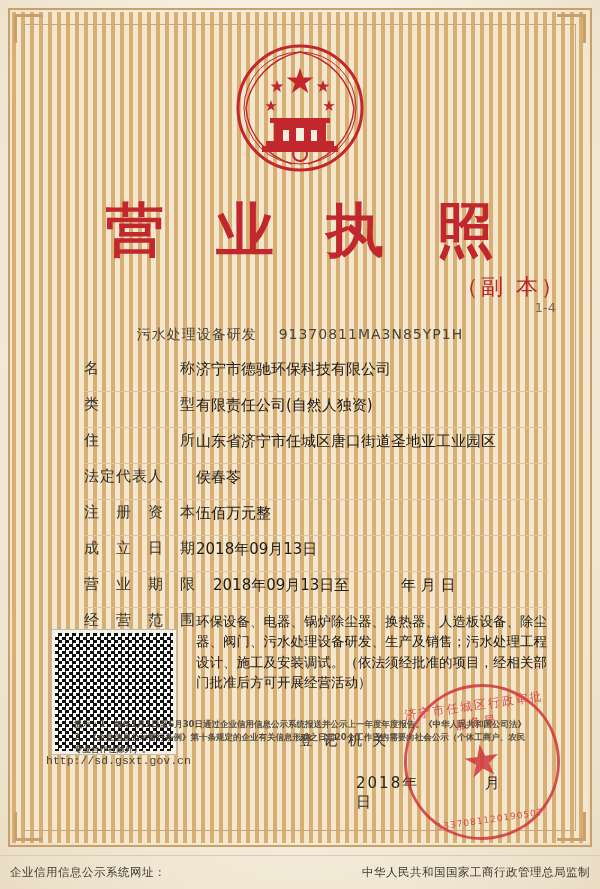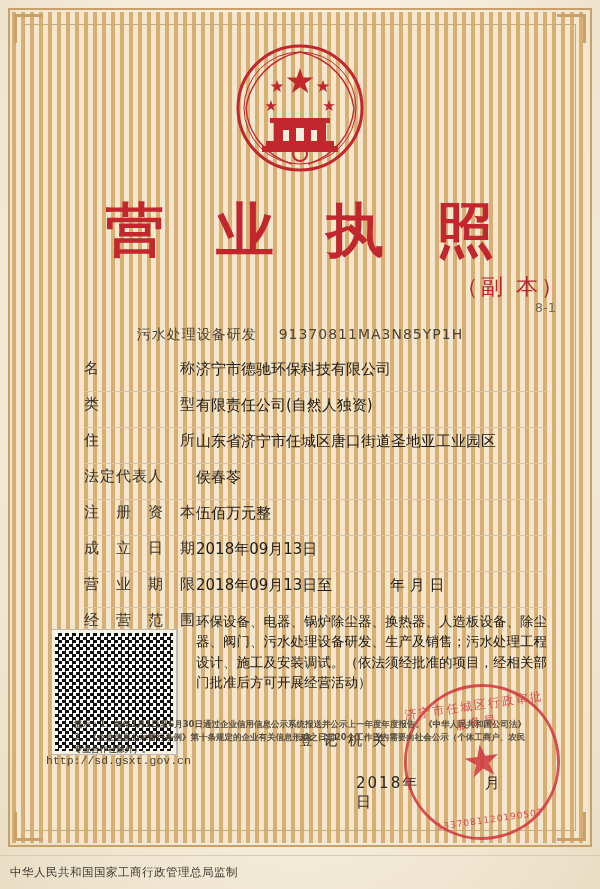--- a/index.html
+++ b/index.html
@@ -150,21 +150,21 @@
     flex: 1;
     font-size: 15px;
     color: #1d1b17;
     line-height: 1.45;
     font-family: "DejaVu Sans", sans-serif;
   }
   .value.small {
     font-size: 13.5px;
     line-height: 1.5;
   }
-  .value .seg { margin-right: 14px; }
+  .value .seg { margin-right: 8px; padding-left: 17px; }
   .value .gap { display: inline-block; width: 34px; }
 
   
   .qr {
     position: absolute;
     left: 18px;
     top: 598px;
     width: 118px;
     height: 118px;
     background:
@@ -316,21 +316,21 @@
         <rect x="66" y="90" width="8" height="13"></rect>
         <rect x="53" y="92" width="6" height="11"></rect>
         <rect x="81" y="92" width="6" height="11"></rect>
       </g>
 
       <circle cx="70" cy="116" r="7" fill="none" stroke="#c1272d" stroke-width="2"></circle>
     </svg>
 
     <div class="title">营 业 执 照</div>
     <div class="subtitle">（副 本）</div>
-    <div class="copy-no">8-1</div>
+    <div class="copy-no">1-4</div>
 
     <div class="credit-code">
       <span>污水处理设备研发</span>
       &nbsp;&nbsp;
       <span>91370811MA3N85YP1H</span>
     </div>
 
     <div class="fields">
 
       <div class="row">
@@ -427,16 +427,17 @@
     </div>
 
     <div class="notes">
       <div>提示：1、每年1月1日至6月30日通过企业信用信息公示系统报送并公示上一年度年度报告。《中华人民共和国公司法》</div>
       <div>2、《企业信息公示暂行条例》第十条规定的企业有关信息形成之日起20个工作日内需要向社会公示（个体工商户、农民专业合作社除外）。</div>
     </div>
 
   </div>
 
   <div class="bottom-bar">
+    <div class="left">企业信用信息公示系统网址：</div>
     <div class="right">中华人民共和国国家工商行政管理总局监制</div>
   </div>
 
 </div>
 
 </body></html>

